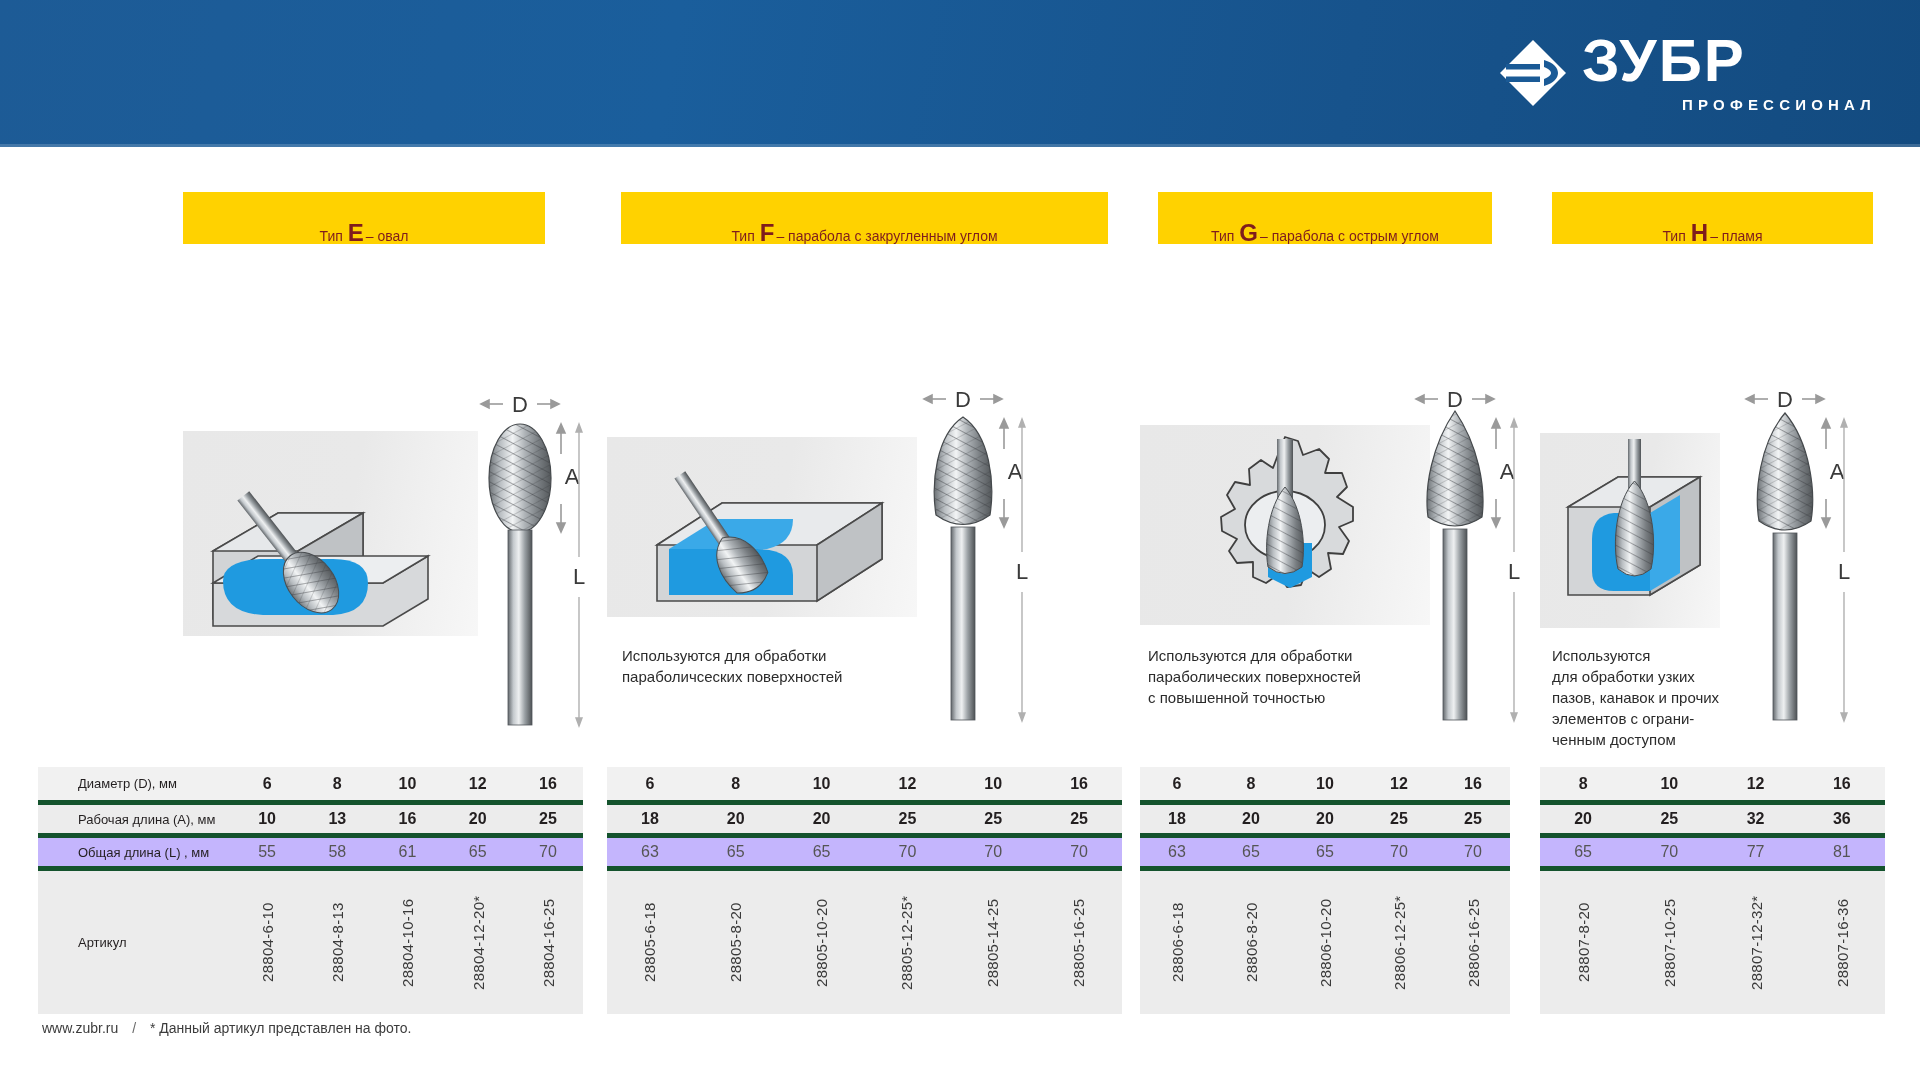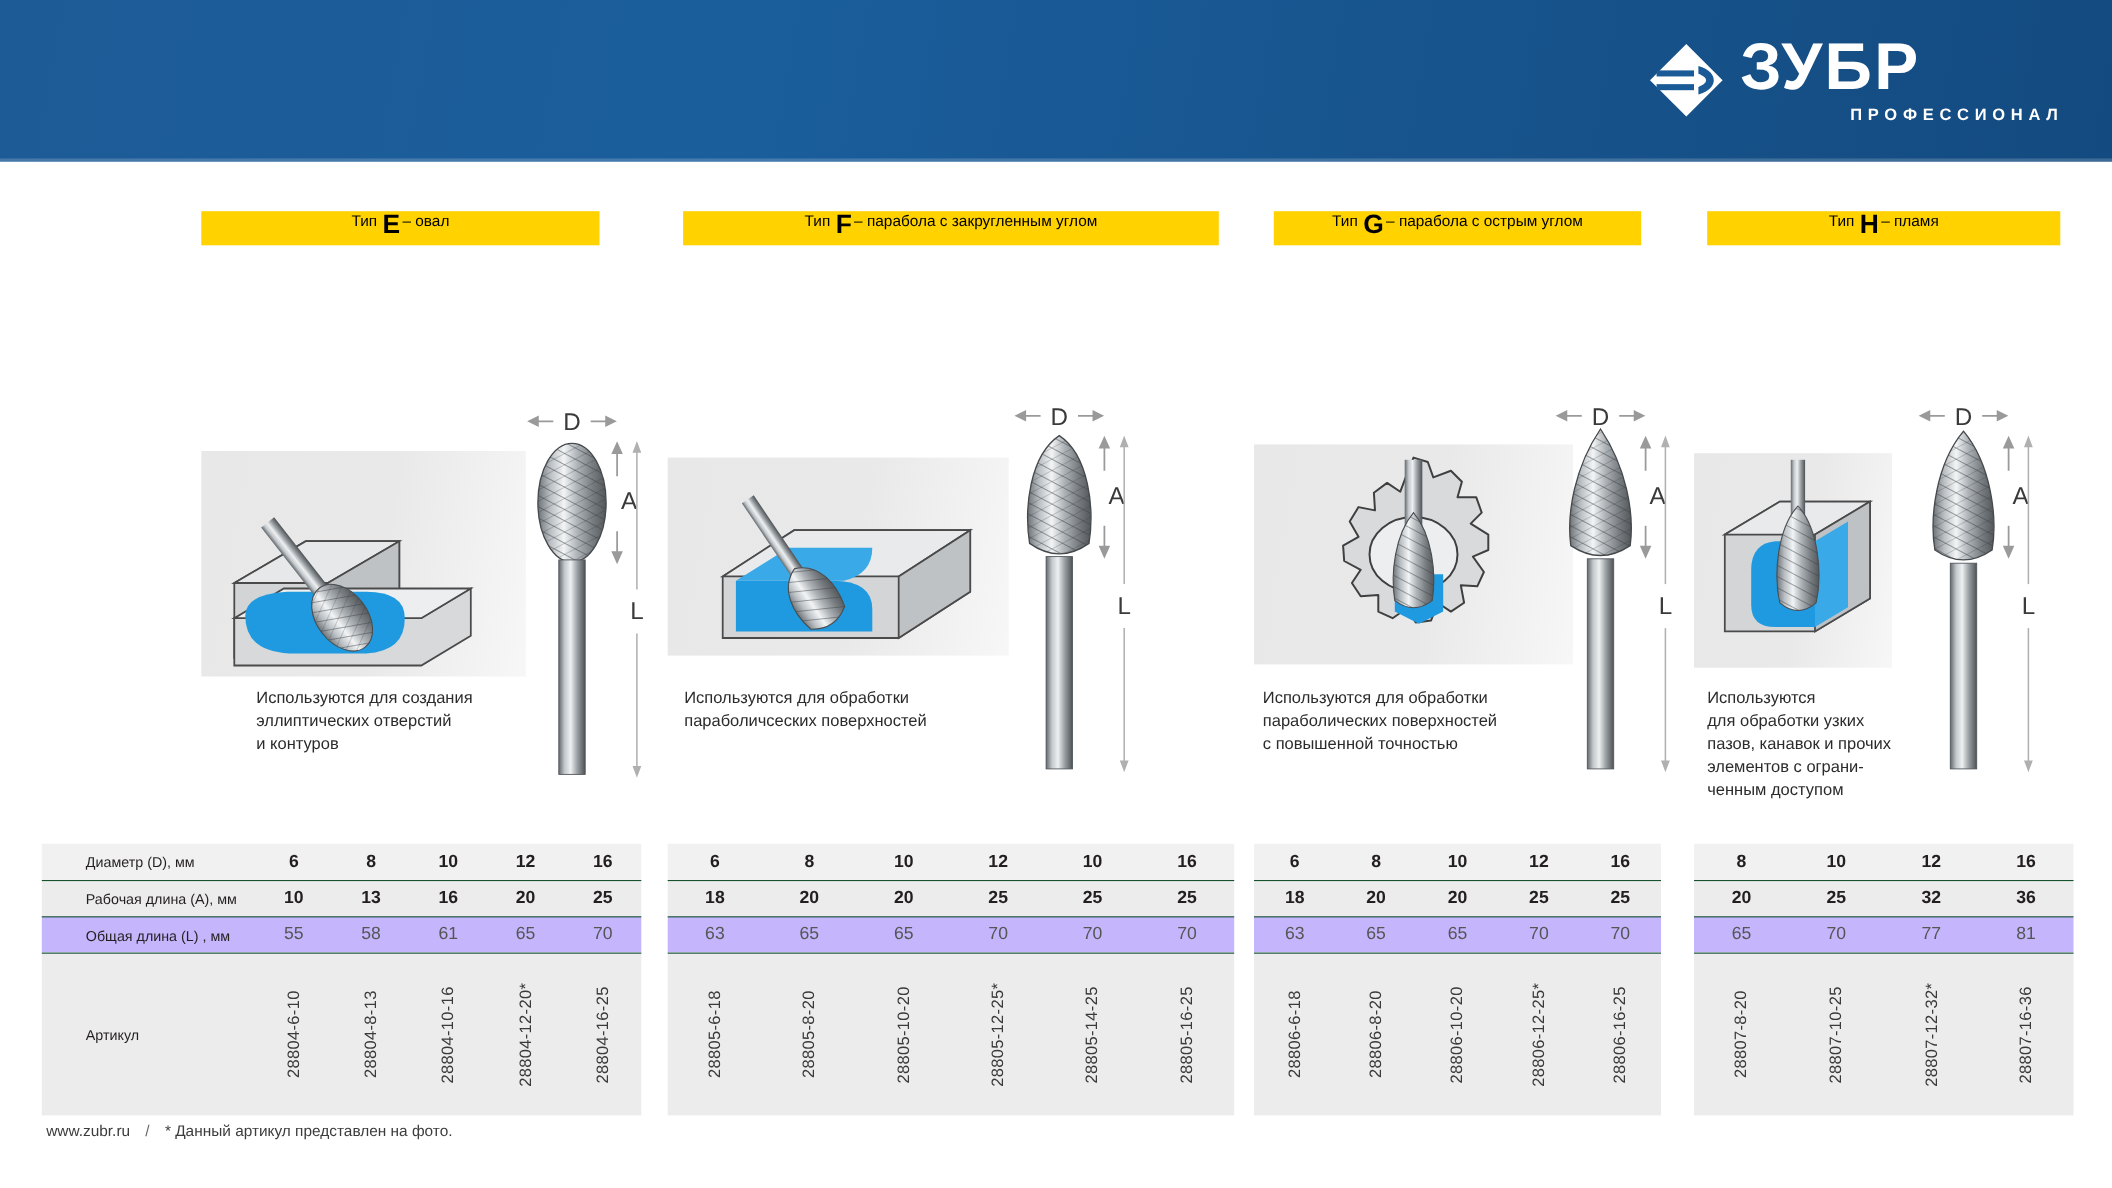--- a/index.html
+++ b/index.html
@@ -45,22 +45,22 @@
   }
 
   
   .panel { position:absolute; top:147px; }
   .panel-E { left:38px;   width:545px; }
   .panel-F { left:607px;  width:515px; }
   .panel-G { left:1140px; width:370px; }
   .panel-H { left:1540px; width:345px; }
 
   .type-bar {
-    height:31px; background:#ffd200; color:#000000;
-    display:flex; align-items:flex-start; justify-content:center;
+    height:52px; background:#ffd200; color:#7f1d1d;
+    display:flex; align-items:flex-end; justify-content:center;
     font-size:15px; white-space:nowrap;
   }
   .type-bar-E { margin:45px 38px 0 145px; }
   .type-bar-F { margin:45px 14px 0 14px; }
   .type-bar-G { margin:45px 18px 0 18px; }
   .type-bar-H { margin:45px 12px 0 12px; }
 
   .type-bar .tl { font-size:14px; }
   .type-bar .tbig { font-size:24px; font-weight:bold; line-height:1; margin:0 2px 0 5px; position:relative; top:1px;}
   .type-bar .tdesc { font-size:14px; }
@@ -89,21 +89,21 @@
   .tool-G { left:270px; top:130px; }
   .tool-H { left:200px; top:130px; }
 
   
   .tbl { position:absolute; top:620px; width:100%; }
   .trow { display:flex; align-items:center; height:33px; }
   .trow.r0 { background:#f1f1f1; }
   .trow.r1 { background:#ececec; }
   .trow.r2 { background:#c4b5fd; }
   .trow.art { height:148px; background:#ececec; align-items:center; }
-  .trow + .trow { border-top:1px solid #14532d; }
+  .trow + .trow { border-top:5px solid #14532d; }
 
   .rowlabel { font-size:13px; color:#231f20; padding-left:14px; flex:0 0 168px; }
   .cell {
     flex:1 1 0; text-align:center; font-size:16px; color:#231f20;
   }
   .cell.b { font-weight:bold; }
   .cell.l { color:#555555; font-weight:normal; }
   .cell.art {
     font-size:15px; color:#3a3a3a;
     writing-mode:vertical-rl; transform:rotate(180deg);
@@ -230,23 +230,20 @@
         <g stroke="#b0b0b0" stroke-width="1.4" fill="#b0b0b0">
           <line x1="104" y1="36" x2="104" y2="165"></line>
             <polygon points="104,32 101,40 107,40"></polygon>
           <line x1="104" y1="205" x2="104" y2="330"></line>
             <polygon points="104,334 101,326 107,326"></polygon>
         </g>
         <text x="104" y="192" font-family="Liberation Sans, sans-serif" font-size="22" fill="#3a3a3a" text-anchor="middle">L</text>
       </svg>
     </div>
 
-    <div class="desc desc-E">Используются для создания
-эллиптических отверстий
-и контуров</div>
   </div>
 
   <div class="tbl tbl-E">
     <div class="trow r0">
       <div class="rowlabel">Диаметр (D), мм</div>
       <div class="cell b">6</div>
       <div class="cell b">8</div>
       <div class="cell b">10</div>
       <div class="cell b">12</div>
       <div class="cell b">16</div>

